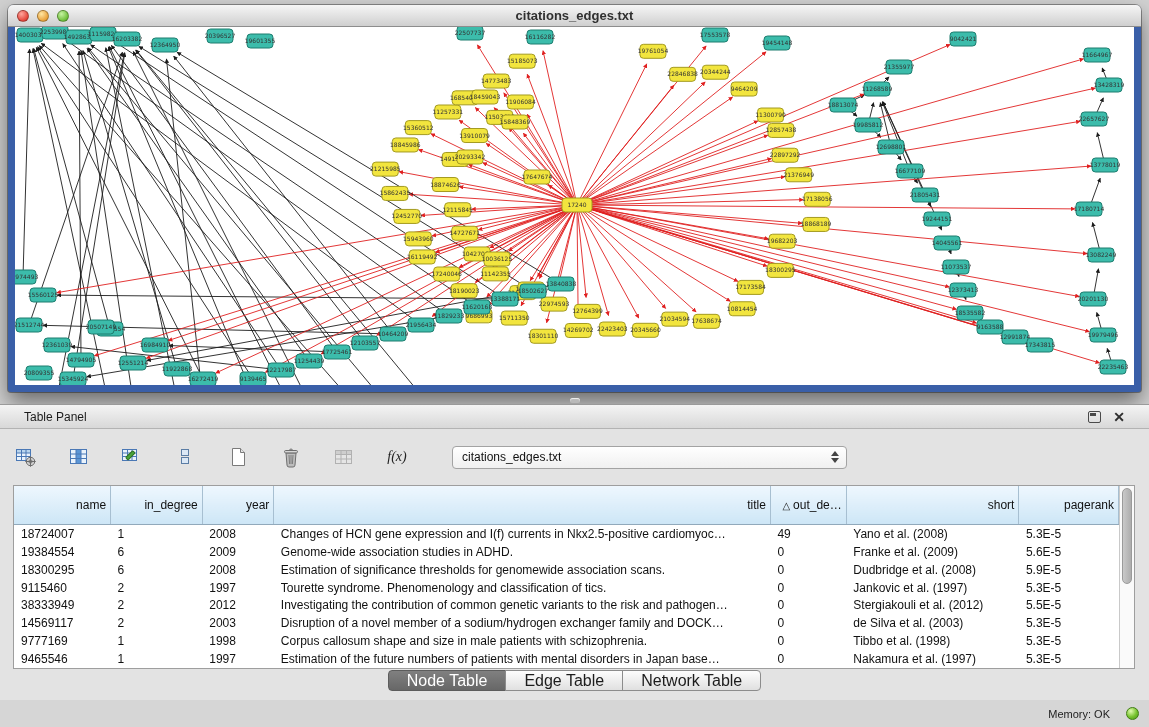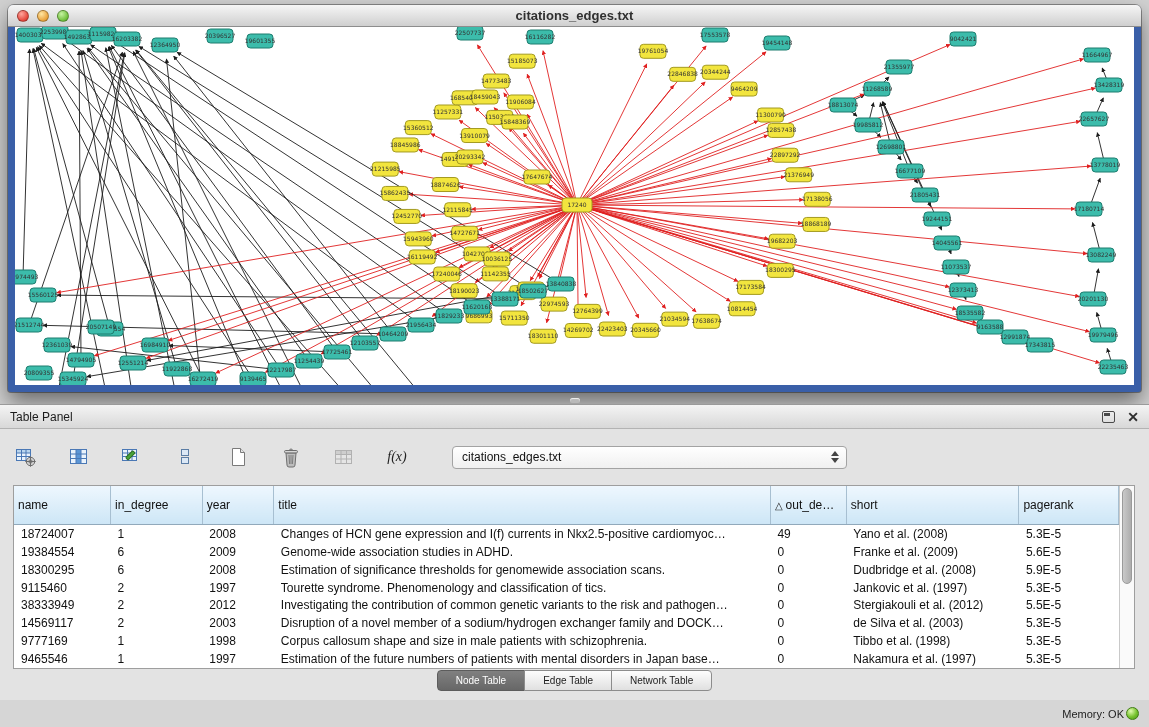--- a/index.html
+++ b/index.html
@@ -23,21 +23,21 @@
   .canvas-frame svg { width:100%; height:100%; display:block; }
 
   
   .grip { position:absolute; left:570px; top:398px; width:10px; height:5px; border-radius:3px;
     background:#b9b9b9; box-shadow:inset 0 1px 1px rgba(255,255,255,.8); }
 
   
   .table-panel { position:absolute; left:0; top:404px; width:1149px; height:296px;
     background:#e3e3e3; border-top:1px solid #9a9a9a; }
   .panel-header { height:24px; background:linear-gradient(#f4f4f4,#d8d8d8);
-    border-bottom:1px solid #b3b3b3; display:flex; align-items:center; padding:0 10px;
+    border-bottom:1px solid #b3b3b3; display:flex; align-items:center; padding:0 24px;
     font-size:12px; color:#1c1c1c; }
   .ph-icons { margin-left:auto; display:flex; align-items:center; gap:12px; }
   .ph-float { width:13px; height:12px; border:1.5px solid #4a4a4a; border-radius:2px; position:relative; }
   .ph-float::after { content:""; position:absolute; left:1px; top:1px; width:6px; height:3px; background:#4a4a4a; }
   .ph-close { font-size:14px; font-weight:bold; color:#2e2e2e; line-height:12px; cursor:default; }
 
   .toolbar { position:absolute; left:14px; top:38px; height:28px; display:flex; align-items:center; gap:29px; }
   .tb-icon { width:24px; height:24px; display:flex; align-items:center; justify-content:center; }
   .fx { font:italic 14px "Liberation Serif",serif; color:#222; }
   .combo { margin-left:14px; width:395px; height:23px; background:linear-gradient(#ffffff,#f0f0f0);
@@ -45,38 +45,38 @@
     font-size:12px; color:#111; padding:0 4px 0 9px; position:relative; }
   .combo-arrows { margin-left:auto; width:14px; display:flex; flex-direction:column; align-items:center; gap:2px; }
   .arr-up { width:0; height:0; border-left:4px solid transparent; border-right:4px solid transparent; border-bottom:5px solid #444; }
   .arr-dn { width:0; height:0; border-left:4px solid transparent; border-right:4px solid transparent; border-top:5px solid #444; }
 
   .tablewrap { position:absolute; left:13px; right:14px; top:80px; height:184px;
     background:#fff; border:1px solid #9e9e9e; display:flex; overflow:hidden; }
   table.data-table { border-collapse:collapse; table-layout:fixed; flex:1; }
   table.data-table th { background:linear-gradient(#eef7fe,#cde6f6); border-right:1px solid #a7bfd1;
     border-bottom:1px solid #91a9bb; font-weight:normal; font-size:12px; color:#111;
-    height:20px; padding:12px 4px; white-space:nowrap; overflow:hidden; text-align:left;margin-top:28px; }
+    height:20px; padding:12px 4px; white-space:nowrap; overflow:hidden; text-align:right;margin-top:28px; }
   table.data-table td { font-size:12px; color:#111; height:16px; line-height:16px;
     padding:0 3px 0 7px; white-space:nowrap; overflow:hidden; }
   .sort-glyph { font-size:10px; margin-right:3px; color:#222; }
   .vscroll { width:15px; background:#fafafa; border-left:1px solid #c9c9c9; position:relative; }
   .vthumb { position:absolute; left:2px; right:2px; top:2px; height:96px; border-radius:6px;
     background:linear-gradient(90deg,#c9c9c9,#adadad); border:1px solid #9a9a9a; }
 
   .tabs { position:absolute; left:0; right:0; bottom:9px; display:flex; justify-content:center; }
-  .tab { height:21px; padding:0 18px; display:flex; align-items:center; font-size:10px; color:#1c1c1c;
+  .tab { height:21px; padding:0 18px; display:flex; align-items:center; font-size:16px; color:#1c1c1c;
     background:linear-gradient(#fdfdfd,#e0e0e0); border:1px solid #8c8c8c; margin-left:-1px; }
   .tab:first-child { border-radius:4px 0 0 4px; margin-left:0; }
   .tab:last-child { border-radius:0 4px 4px 0; }
   .tab.active { background:linear-gradient(#808080,#676767); color:#fff; border-color:#5c5c5c; }
 
   
   .statusbar { position:absolute; left:0; bottom:0; width:1149px; height:27px;
-    background:#d6d6d6; display:flex; align-items:center; justify-content:flex-end; padding:0 10px; gap:2px; }
+    background:#d6d6d6; display:flex; align-items:center; justify-content:flex-end; padding:0 10px; gap:16px; }
   .mem-label { font-size:11px; color:#222; }
   .mem-dot { width:13px; height:13px; border-radius:50%;
     background:radial-gradient(circle at 35% 28%, #e2fbb0, #76c32e 55%, #4c9317);
     border:1px solid #3f7d12; }
 </style>
 </head>
 <body>
 
 <div class="net-window">
   <div class="titlebar">

